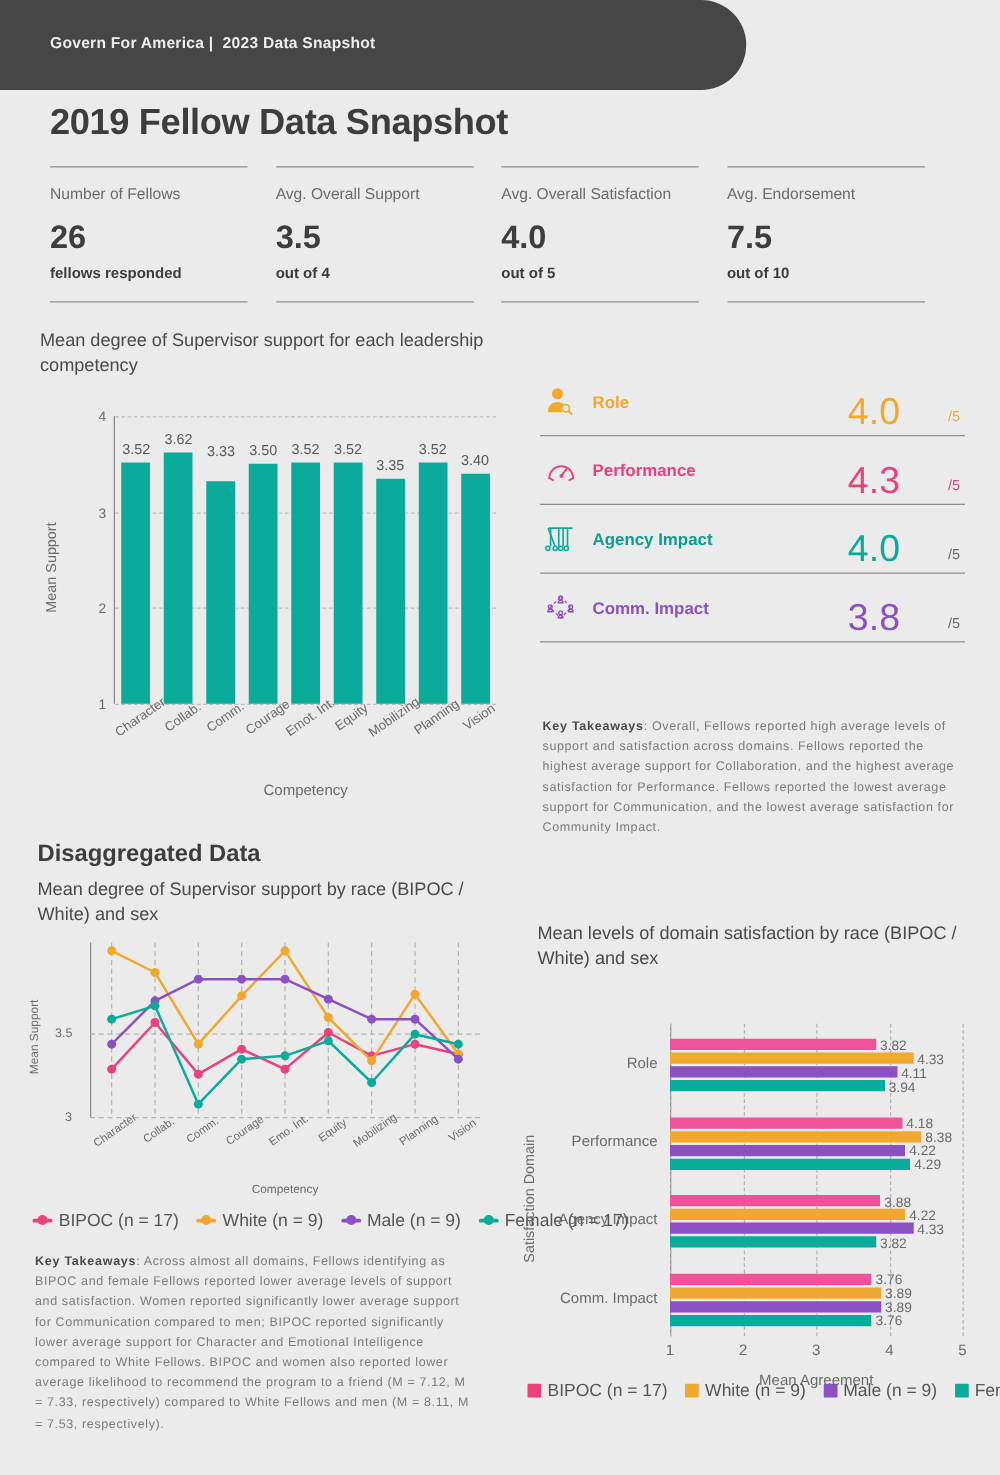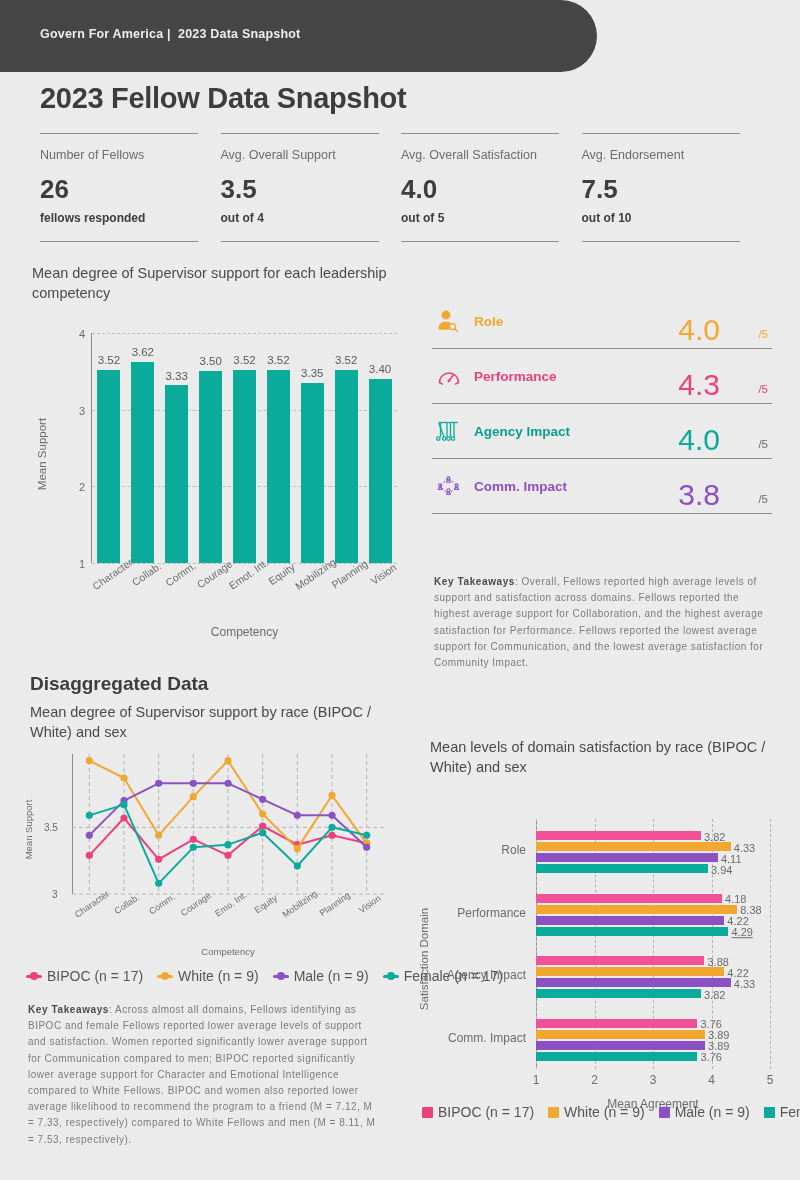--- a/index.html
+++ b/index.html
@@ -133,21 +133,21 @@
 <body>
 
 <div id="page">
 
   <div class="topbar">
     <div class="topbar-text">
       <span>Govern For America |</span>
       &nbsp;<span>2023 Data Snapshot</span>
     </div>
   </div>
-  <div class="page-title">2023 Fellow Data Snapshot</div>
+  <div class="page-title">2019 Fellow Data Snapshot</div>
 
   <div class="kpis">
     <div class="kpi">
       <div class="rule"></div>
       <div class="label">Number of Fellows</div>
       <div class="value">26</div>
       <div class="sub">fellows responded</div>
       <div class="rule2"></div>
     </div>
     <div class="kpi">
@@ -195,21 +195,21 @@
       <div class="bars" id="c1-bars">
           <div class="barwrap">
             <div class="barval" style="bottom: 197.2px;">3.52</div>
             <div class="bar" style="height: 193.2px; background: rgb(11, 171, 155);"></div>
           </div>
           <div class="barwrap">
             <div class="barval" style="bottom: 204.867px;">3.62</div>
             <div class="bar" style="height: 200.867px; background: rgb(11, 171, 155);"></div>
           </div>
           <div class="barwrap">
-            <div class="barval" style="bottom: 181px; text-align: center;">3.33</div>
+            <div class="barval" style="bottom: 195px; text-align: center;">3.33</div>
             <div class="bar" style="height: 178.633px; background: rgb(11, 171, 155);"></div>
           </div>
           <div class="barwrap">
             <div class="barval" style="bottom: 195.667px;">3.50</div>
             <div class="bar" style="height: 191.667px; background: rgb(11, 171, 155);"></div>
           </div>
           <div class="barwrap">
             <div class="barval" style="bottom: 197.2px;">3.52</div>
             <div class="bar" style="height: 193.2px; background: rgb(11, 171, 155);"></div>
           </div>
@@ -505,21 +505,21 @@
               <div class="c3-bar">
                 <i style="width: 201.24px; background: rgb(240, 168, 48);"></i>
                 <b style="left: 201.24px;">8.38</b>
               </div>
               <div class="c3-bar">
                 <i style="width: 188.37px; background: rgb(139, 81, 195);"></i>
                 <b style="left: 188.37px;">4.22</b>
               </div>
               <div class="c3-bar">
                 <i style="width: 192.465px; background: rgb(11, 171, 155);"></i>
-                <b style="left: 192.465px; text-decoration: underline;">4.29</b>
+                <b style="left: 192.465px;">4.29</b>
               </div>
             </div>
           </div>
           <div class="c3-grp" style="top: 125px; height: 62.5px;">
             <div class="c3-rowlabel">Agency Impact</div>
             <div style="padding-top: 12px;">
               <div class="c3-bar">
                 <i style="width: 168.48px; background: rgb(240, 82, 154);"></i>
                 <b style="left: 168.48px;">3.88</b>
               </div>

